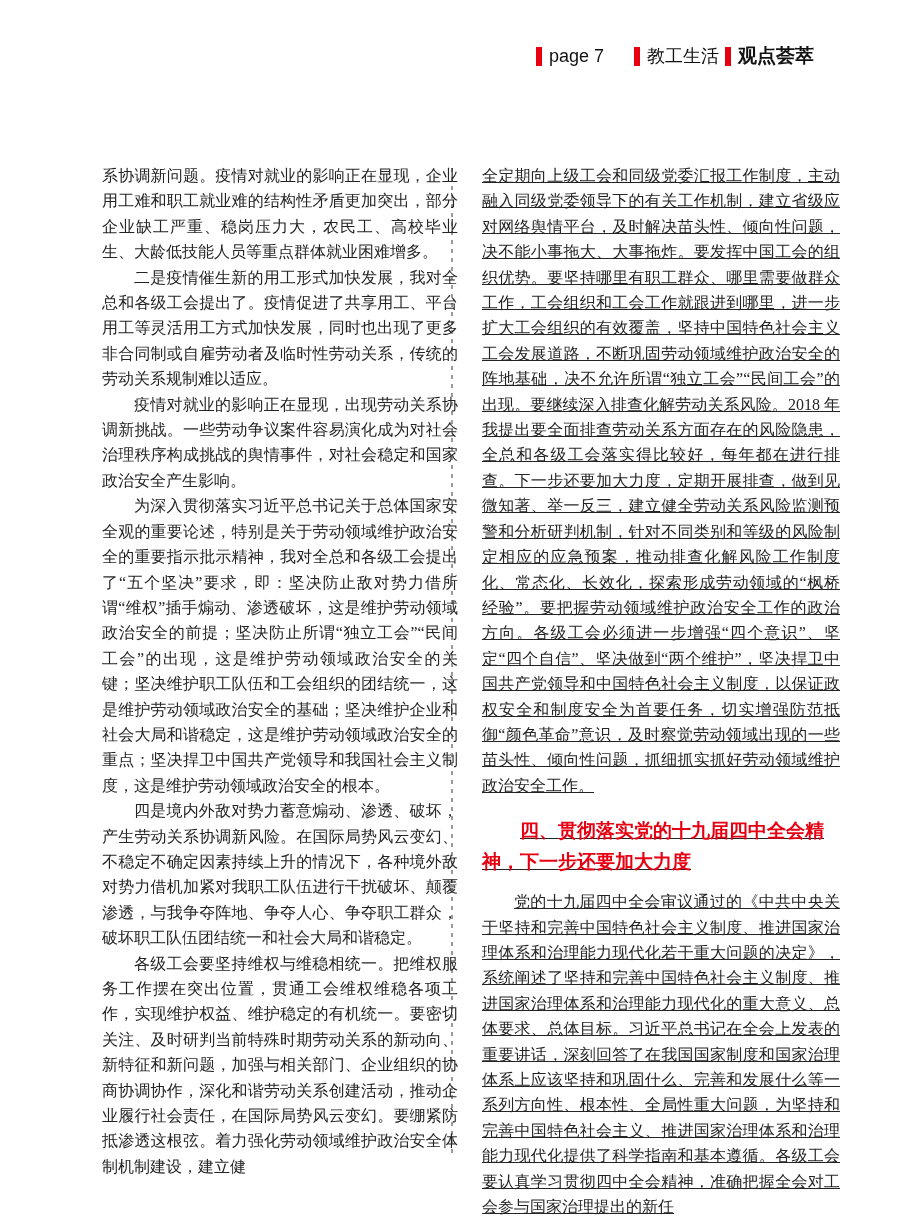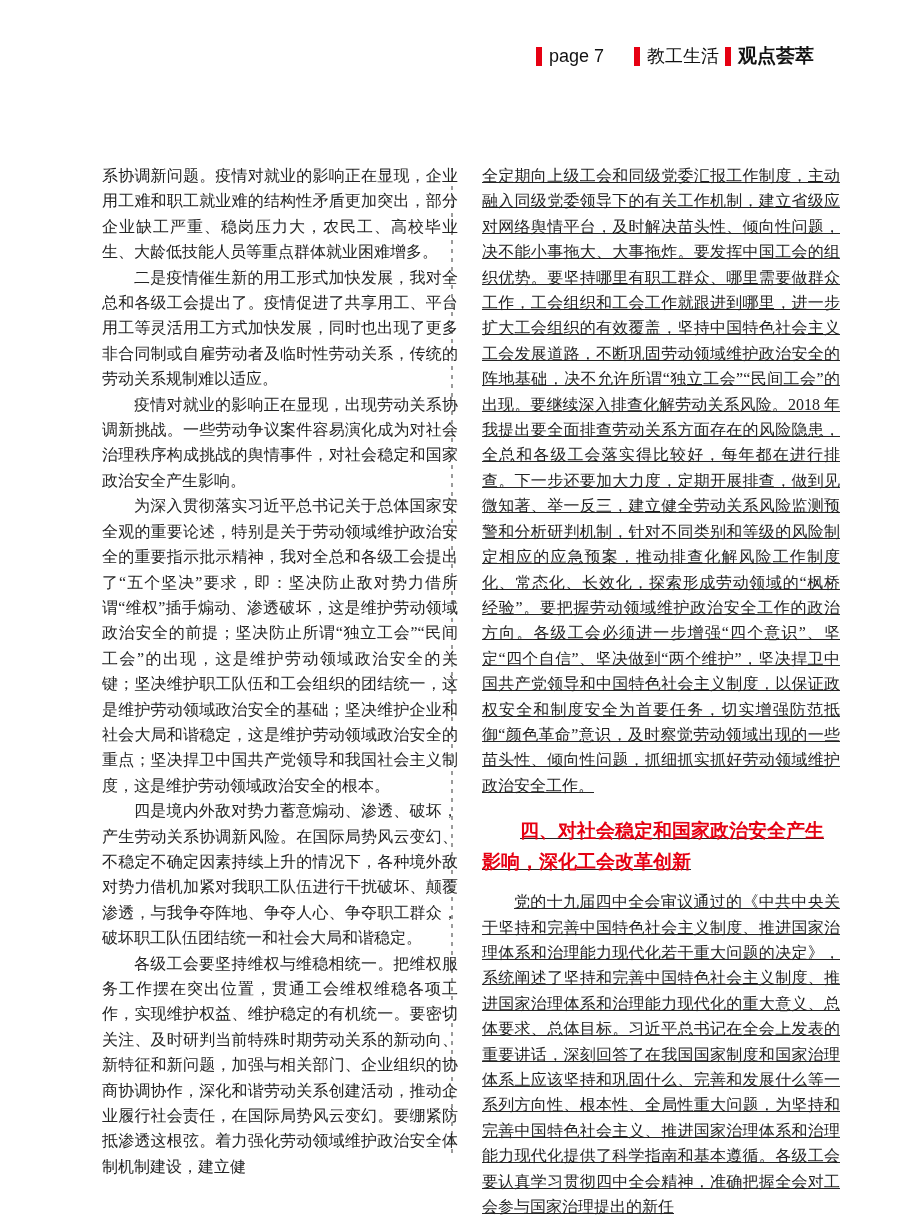--- a/index.html
+++ b/index.html
@@ -99,19 +99,19 @@
       <p class="para cont">系协调新问题。疫情对就业的影响正在显现，企业用工难和职工就业难的结构性矛盾更加突出，部分企业缺工严重、稳岗压力大，农民工、高校毕业生、大龄低技能人员等重点群体就业困难增多。</p>
       <p class="para">二是疫情催生新的用工形式加快发展，我对全总和各级工会提出了。疫情促进了共享用工、平台用工等灵活用工方式加快发展，同时也出现了更多非合同制或自雇劳动者及临时性劳动关系，传统的劳动关系规制难以适应。</p>
       <p class="para">疫情对就业的影响正在显现，出现劳动关系协调新挑战。一些劳动争议案件容易演化成为对社会治理秩序构成挑战的舆情事件，对社会稳定和国家政治安全产生影响。</p>
       <p class="para">为深入贯彻落实习近平总书记关于总体国家安全观的重要论述，特别是关于劳动领域维护政治安全的重要指示批示精神，我对全总和各级工会提出了“五个坚决”要求，即：坚决防止敌对势力借所谓“维权”插手煽动、渗透破坏，这是维护劳动领域政治安全的前提；坚决防止所谓“独立工会”“民间工会”的出现，这是维护劳动领域政治安全的关键；坚决维护职工队伍和工会组织的团结统一，这是维护劳动领域政治安全的基础；坚决维护企业和社会大局和谐稳定，这是维护劳动领域政治安全的重点；坚决捍卫中国共产党领导和我国社会主义制度，这是维护劳动领域政治安全的根本。</p>
       <p class="para">四是境内外敌对势力蓄意煽动、渗透、破坏，产生劳动关系协调新风险。在国际局势风云变幻、不稳定不确定因素持续上升的情况下，各种境外敌对势力借机加紧对我职工队伍进行干扰破坏、颠覆渗透，与我争夺阵地、争夺人心、争夺职工群众，破坏职工队伍团结统一和社会大局和谐稳定。</p>
       <p class="para">各级工会要坚持维权与维稳相统一。把维权服务工作摆在突出位置，贯通工会维权维稳各项工作，实现维护权益、维护稳定的有机统一。要密切关注、及时研判当前特殊时期劳动关系的新动向、新特征和新问题，加强与相关部门、企业组织的协商协调协作，深化和谐劳动关系创建活动，推动企业履行社会责任，在国际局势风云变幻。要绷紧防抵渗透这根弦。着力强化劳动领域维护政治安全体制机制建设，建立健</p>
     </section>
 
     <section class="col col-right">
       <p class="para cont">全定期向上级工会和同级党委汇报工作制度，主动融入同级党委领导下的有关工作机制，建立省级应对网络舆情平台，及时解决苗头性、倾向性问题，决不能小事拖大、大事拖炸。要发挥中国工会的组织优势。要坚持哪里有职工群众、哪里需要做群众工作，工会组织和工会工作就跟进到哪里，进一步扩大工会组织的有效覆盖，坚持中国特色社会主义工会发展道路，不断巩固劳动领域维护政治安全的阵地基础，决不允许所谓“独立工会”“民间工会”的出现。要继续深入排查化解劳动关系风险。2018 年我提出要全面排查劳动关系方面存在的风险隐患，全总和各级工会落实得比较好，每年都在进行排查。下一步还要加大力度，定期开展排查，做到见微知著、举一反三，建立健全劳动关系风险监测预警和分析研判机制，针对不同类别和等级的风险制定相应的应急预案，推动排查化解风险工作制度化、常态化、长效化，探索形成劳动领域的“枫桥经验”。要把握劳动领域维护政治安全工作的政治方向。各级工会必须进一步增强“四个意识”、坚定“四个自信”、坚决做到“两个维护”，坚决捍卫中国共产党领导和中国特色社会主义制度，以保证政权安全和制度安全为首要任务，切实增强防范抵御“颜色革命”意识，及时察觉劳动领域出现的一些苗头性、倾向性问题，抓细抓实抓好劳动领域维护政治安全工作。</p>
-      <h3 class="section-heading">四、对社会稳定和国家政治安全产生影响，深化工会改革创新</h3>
+      <h3 class="section-heading">四、贯彻落实党的十九届四中全会精神，下一步还要加大力度</h3>
       <p class="para">党的十九届四中全会审议通过的《中共中央关于坚持和完善中国特色社会主义制度、推进国家治理体系和治理能力现代化若干重大问题的决定》，系统阐述了坚持和完善中国特色社会主义制度、推进国家治理体系和治理能力现代化的重大意义、总体要求、总体目标。习近平总书记在全会上发表的重要讲话，深刻回答了在我国国家制度和国家治理体系上应该坚持和巩固什么、完善和发展什么等一系列方向性、根本性、全局性重大问题，为坚持和完善中国特色社会主义、推进国家治理体系和治理能力现代化提供了科学指南和基本遵循。各级工会要认真学习贯彻四中全会精神，准确把握全会对工会参与国家治理提出的新任</p>
     </section>
 
   </main>
 
 </div>
 
 </body></html>

